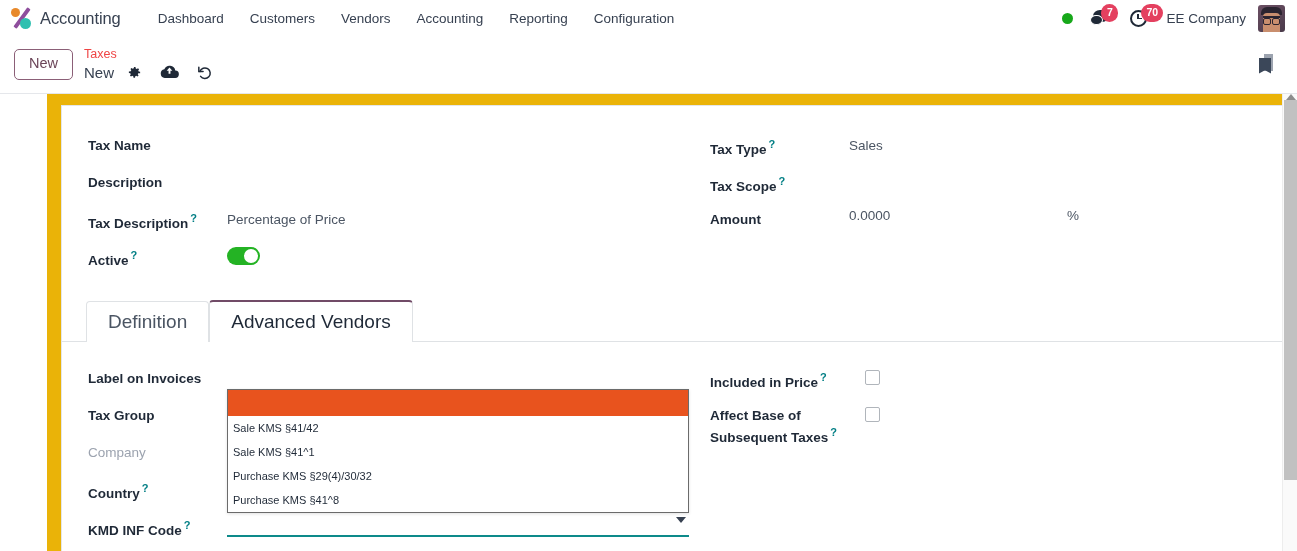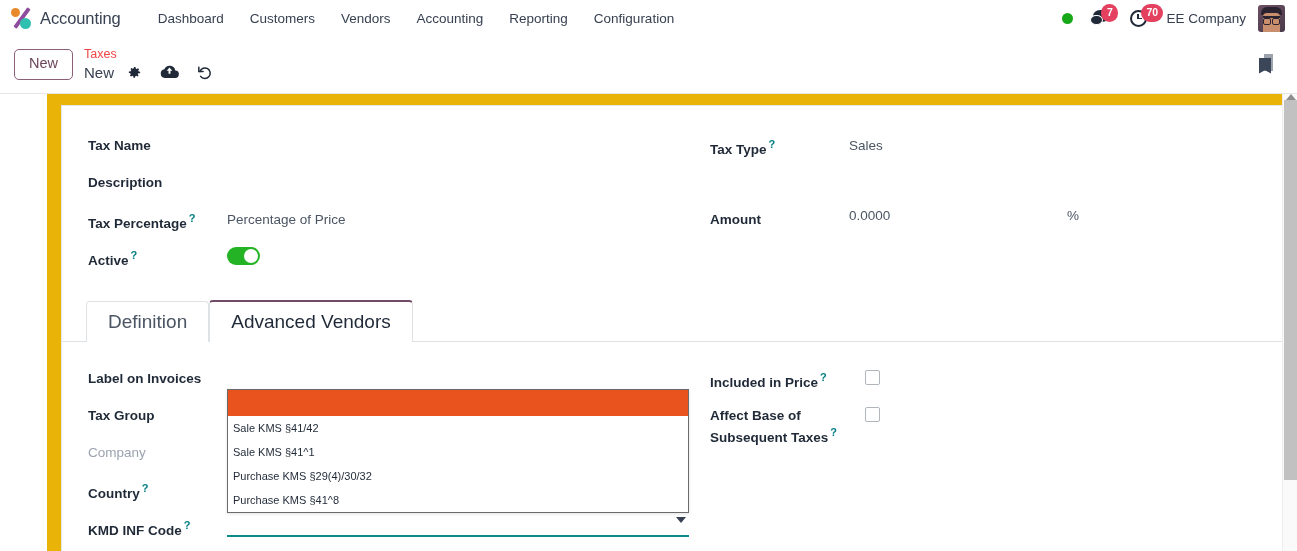--- a/index.html
+++ b/index.html
@@ -504,21 +504,21 @@
             <div class="fld-value empty input-line"></div>
           </div>
 
           <div class="fld-row">
             <div class="fld-label">Description</div>
             <div class="fld-value empty input-line"></div>
           </div>
 
           <div class="fld-row">
             <div class="fld-label">
-              <span>Tax Percentage</span><span class="qmark">?</span>
+              <span>Tax Description</span><span class="qmark">?</span>
             </div>
             <div class="fld-value">Percentage of Price</div>
           </div>
 
           <div class="fld-row">
             <div class="fld-label">
               <span>Active</span><span class="qmark">?</span>
             </div>
             <div class="switch">
                 <span class="knob"></span>
@@ -528,20 +528,23 @@
 
         <div>
           <div class="fld-row">
             <div class="fld-label">
               <span>Tax Type</span><span class="qmark">?</span>
             </div>
             <div class="fld-value">Sales</div>
           </div>
 
           <div class="fld-row">
+            <div class="fld-label">
+              <span>Tax Scope</span><span class="qmark">?</span>
+            </div>
             <div class="fld-value empty"></div>
           </div>
 
           <div class="fld-row">
             <div class="fld-label">Amount</div>
             <div class="amount-row">
               <span class="amount-val">0.0000</span>
               <span class="pct-sign">%</span>
             </div>
           </div>

